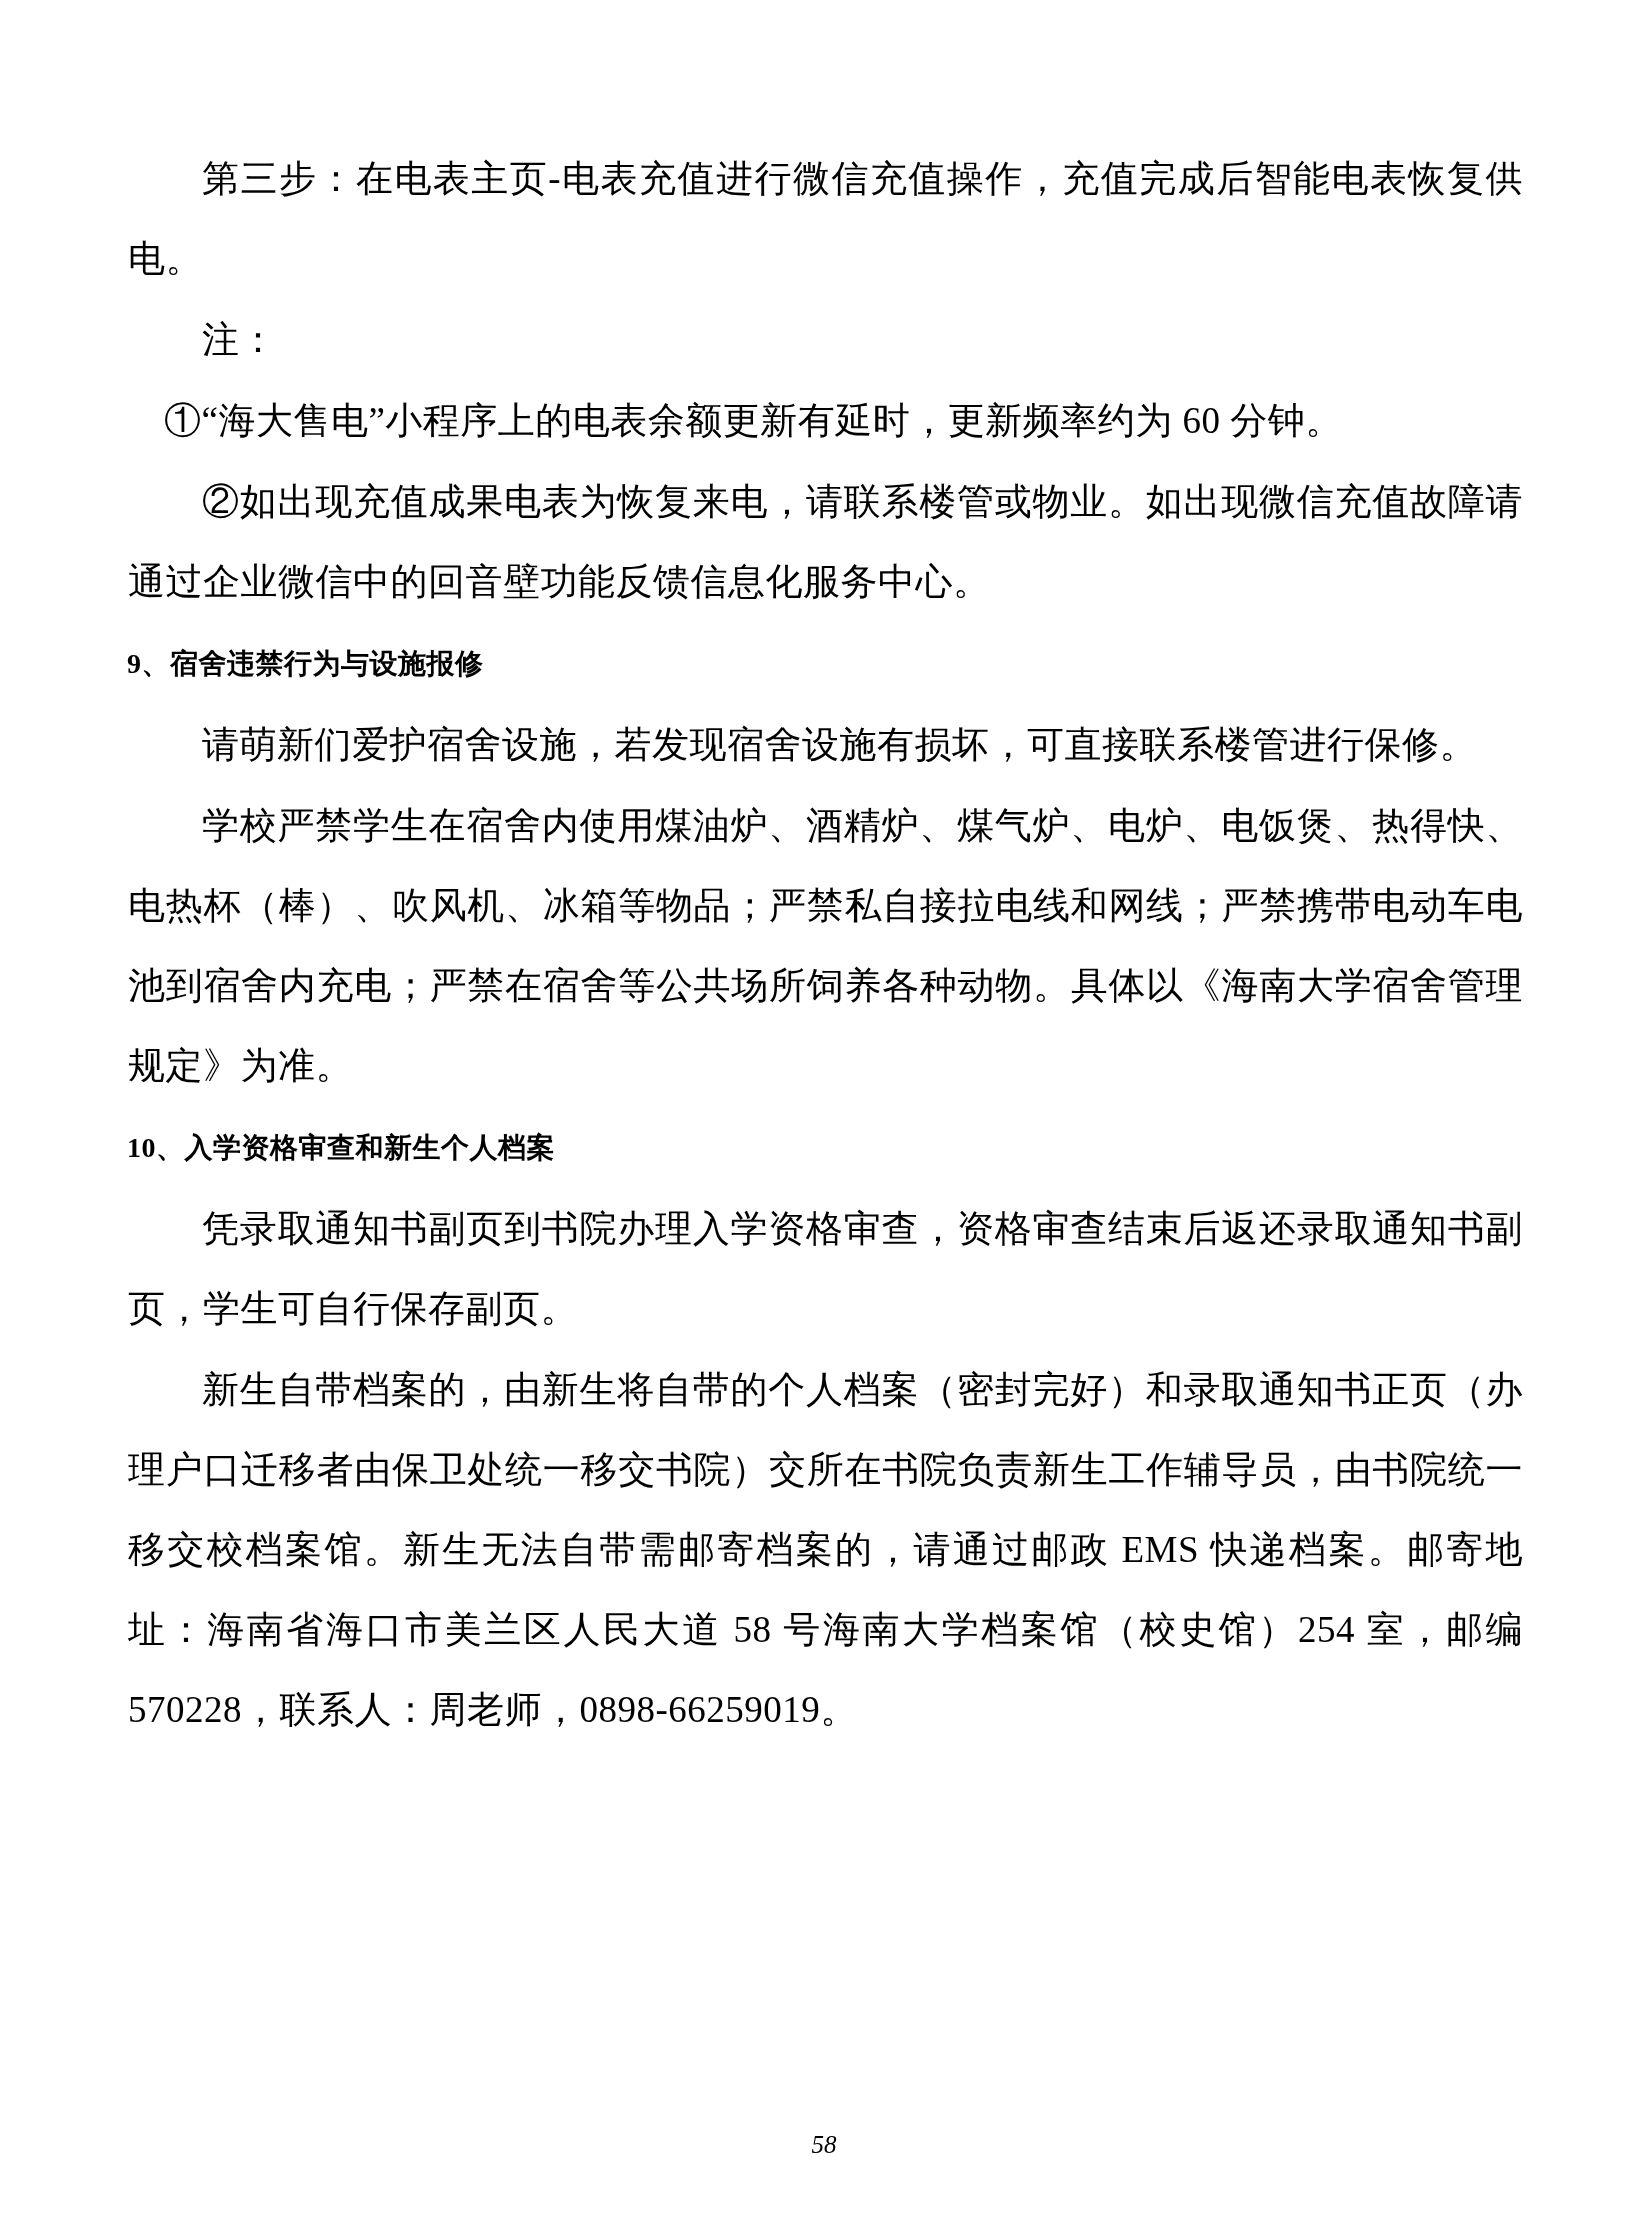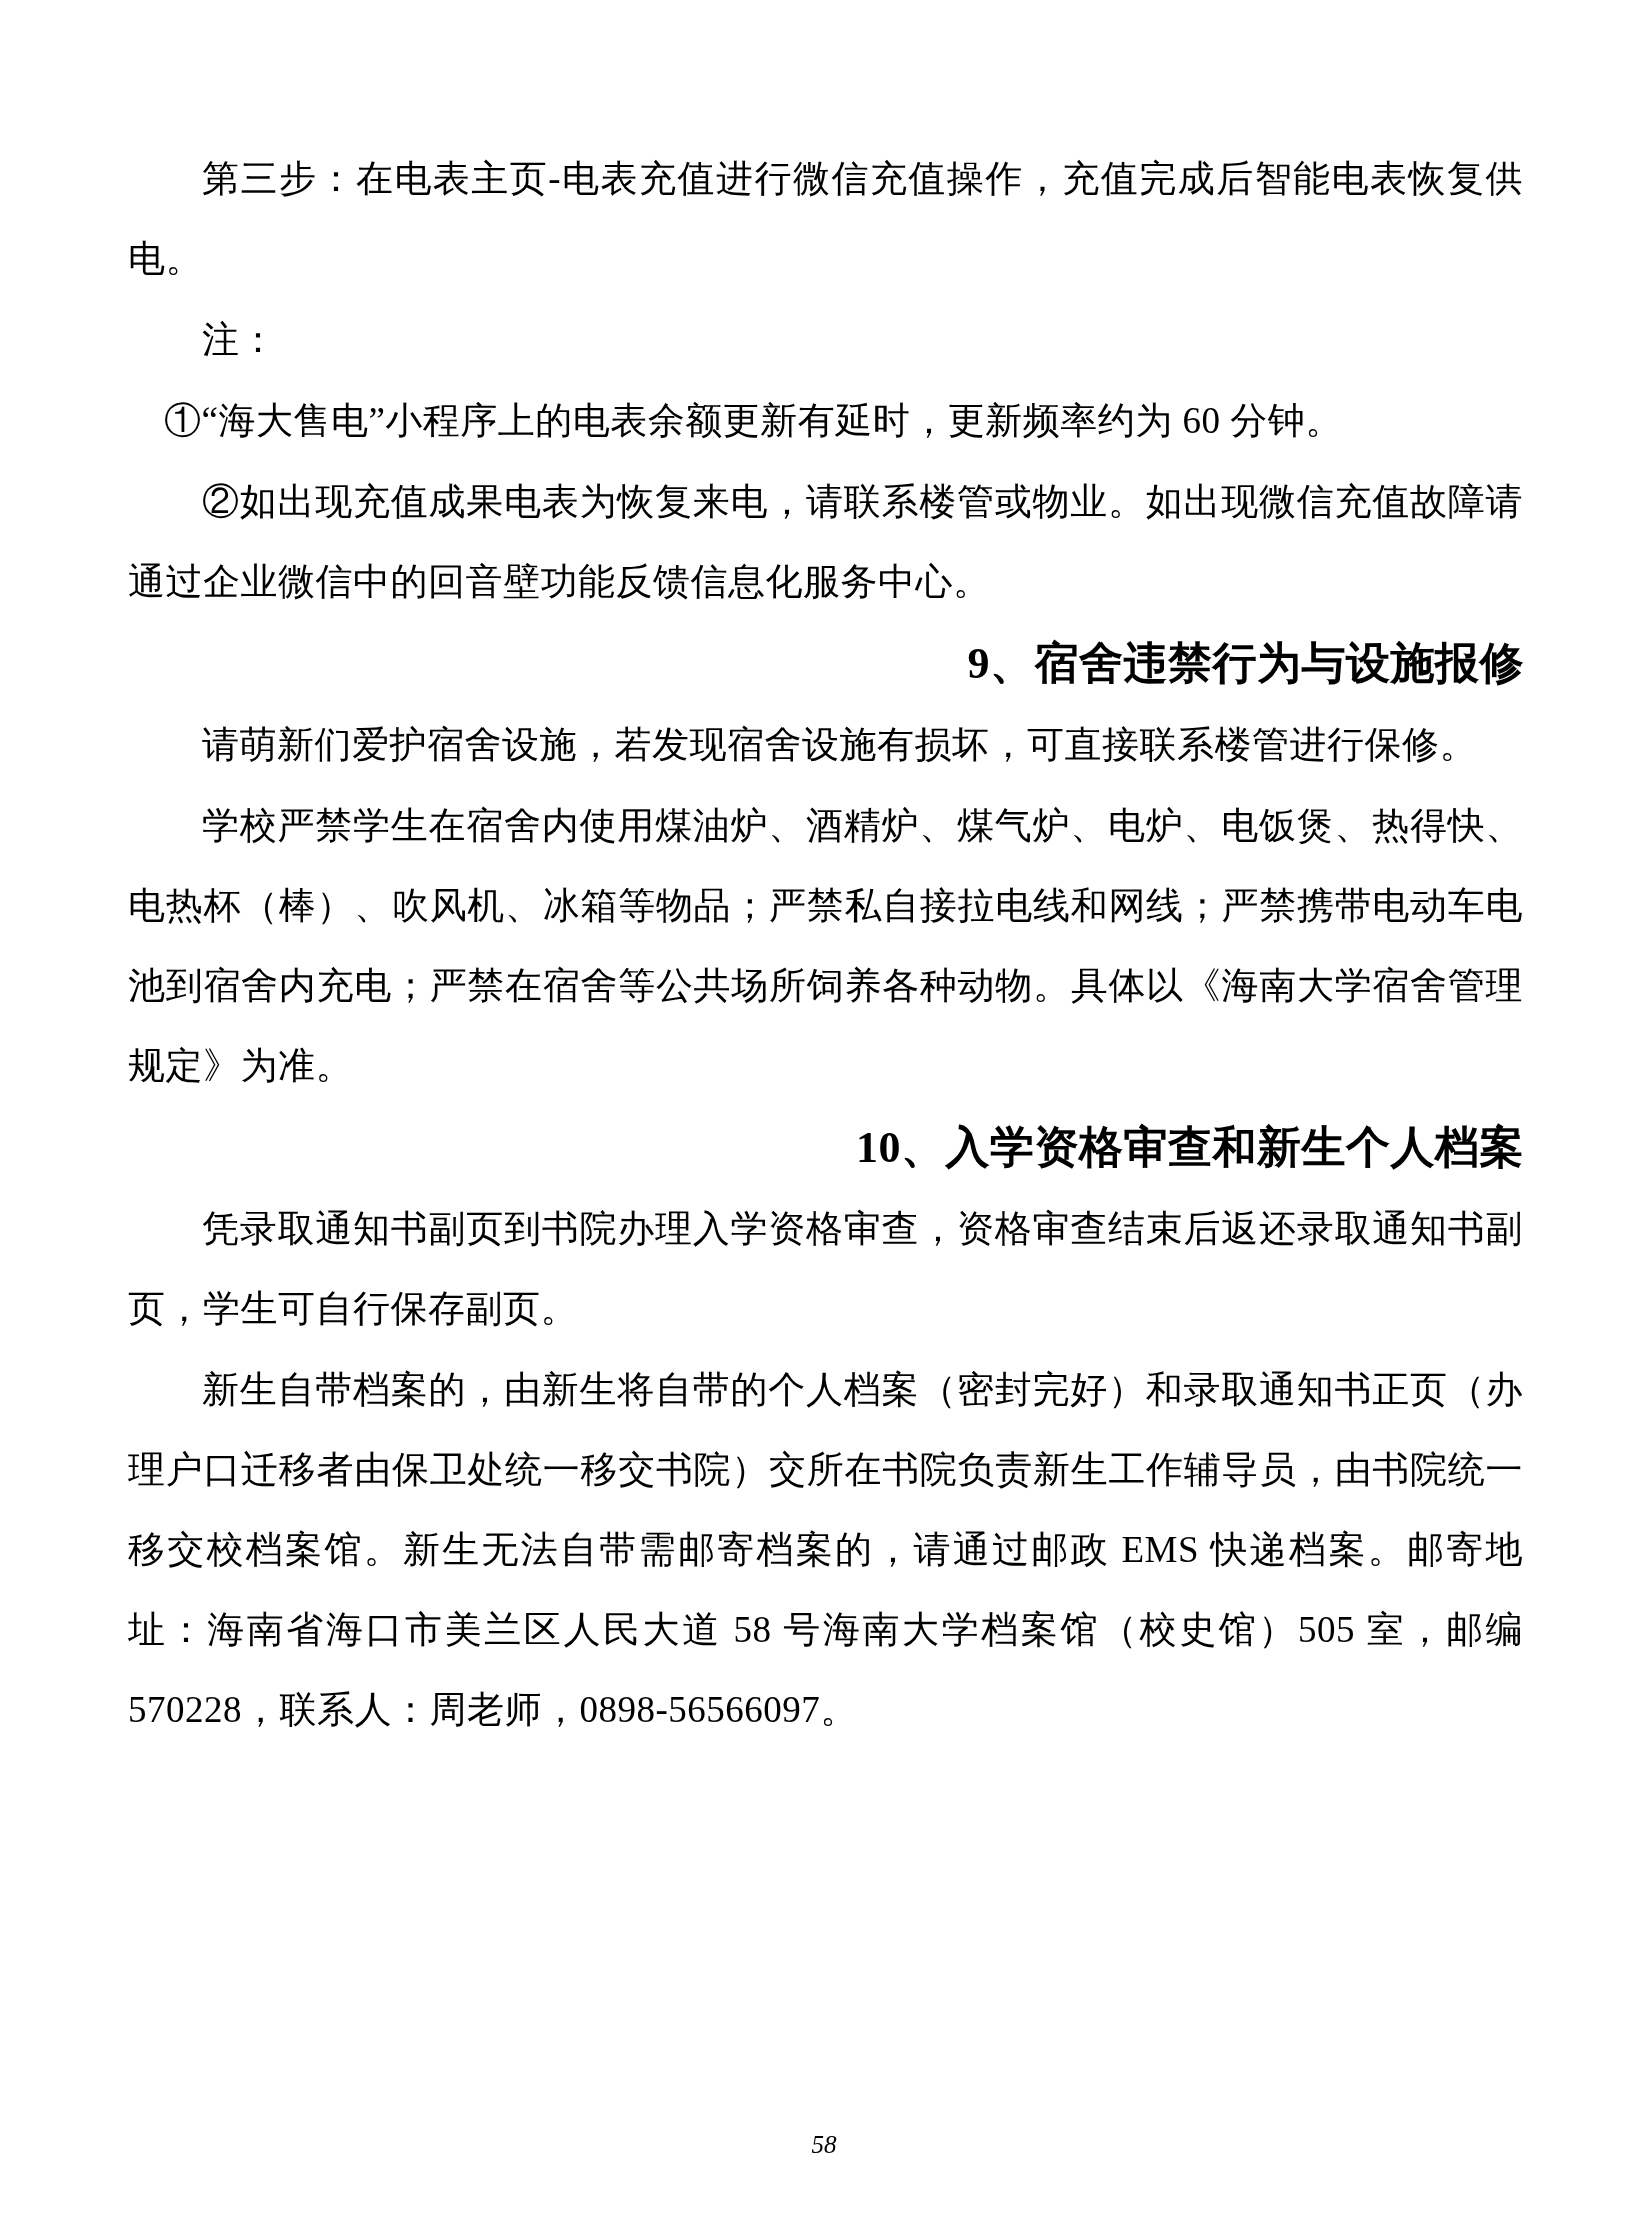--- a/index.html
+++ b/index.html
@@ -31,24 +31,24 @@
   .indent {
     text-indent: 2em;
   }
   .note-item {
     margin-left: 0.85em;
     text-indent: 0.15em;
     font-family: Liberation Serif, serif;
   }
   .heading {
     margin: 0;
-    font-size: 44px;
+    font-size: 28px;
     line-height: 81px;
     font-weight: bold;
-    text-align: right;
+    text-align: left;
     letter-spacing: 0.5px;
   }
   .page-footer {
     position: absolute;
     bottom: 78px;
     left: 0;
     width: 100%;
     text-align: center;
     font-size: 25px;
     line-height: 28px;
@@ -70,18 +70,18 @@
   <h2 class="heading">9、宿舍违禁行为与设施报修</h2>
 
   <p class="para indent">请萌新们爱护宿舍设施，若发现宿舍设施有损坏，可直接联系楼管进行保修。</p>
 
   <p class="para indent">学校严禁学生在宿舍内使用煤油炉、酒精炉、煤气炉、电炉、电饭煲、热得快、电热杯（棒）、吹风机、冰箱等物品；严禁私自接拉电线和网线；严禁携带电动车电池到宿舍内充电；严禁在宿舍等公共场所饲养各种动物。具体以《海南大学宿舍管理规定》为准。</p>
 
   <h2 class="heading">10、入学资格审查和新生个人档案</h2>
 
   <p class="para indent">凭录取通知书副页到书院办理入学资格审查，资格审查结束后返还录取通知书副页，学生可自行保存副页。</p>
 
-  <p class="para indent">新生自带档案的，由新生将自带的个人档案（密封完好）和录取通知书正页（办理户口迁移者由保卫处统一移交书院）交所在书院负责新生工作辅导员，由书院统一移交校档案馆。新生无法自带需邮寄档案的，请通过邮政 EMS 快递档案。邮寄地址：海南省海口市美兰区人民大道 58 号海南大学档案馆（校史馆）505 室，邮编 570228，联系人：周老师，0898-56566097。</p>
+  <p class="para indent">新生自带档案的，由新生将自带的个人档案（密封完好）和录取通知书正页（办理户口迁移者由保卫处统一移交书院）交所在书院负责新生工作辅导员，由书院统一移交校档案馆。新生无法自带需邮寄档案的，请通过邮政 EMS 快递档案。邮寄地址：海南省海口市美兰区人民大道 58 号海南大学档案馆（校史馆）254 室，邮编 570228，联系人：周老师，0898-66259019。</p>
 
 </div>
 
 <div class="page-footer">58</div>
 
 
 </body></html>

